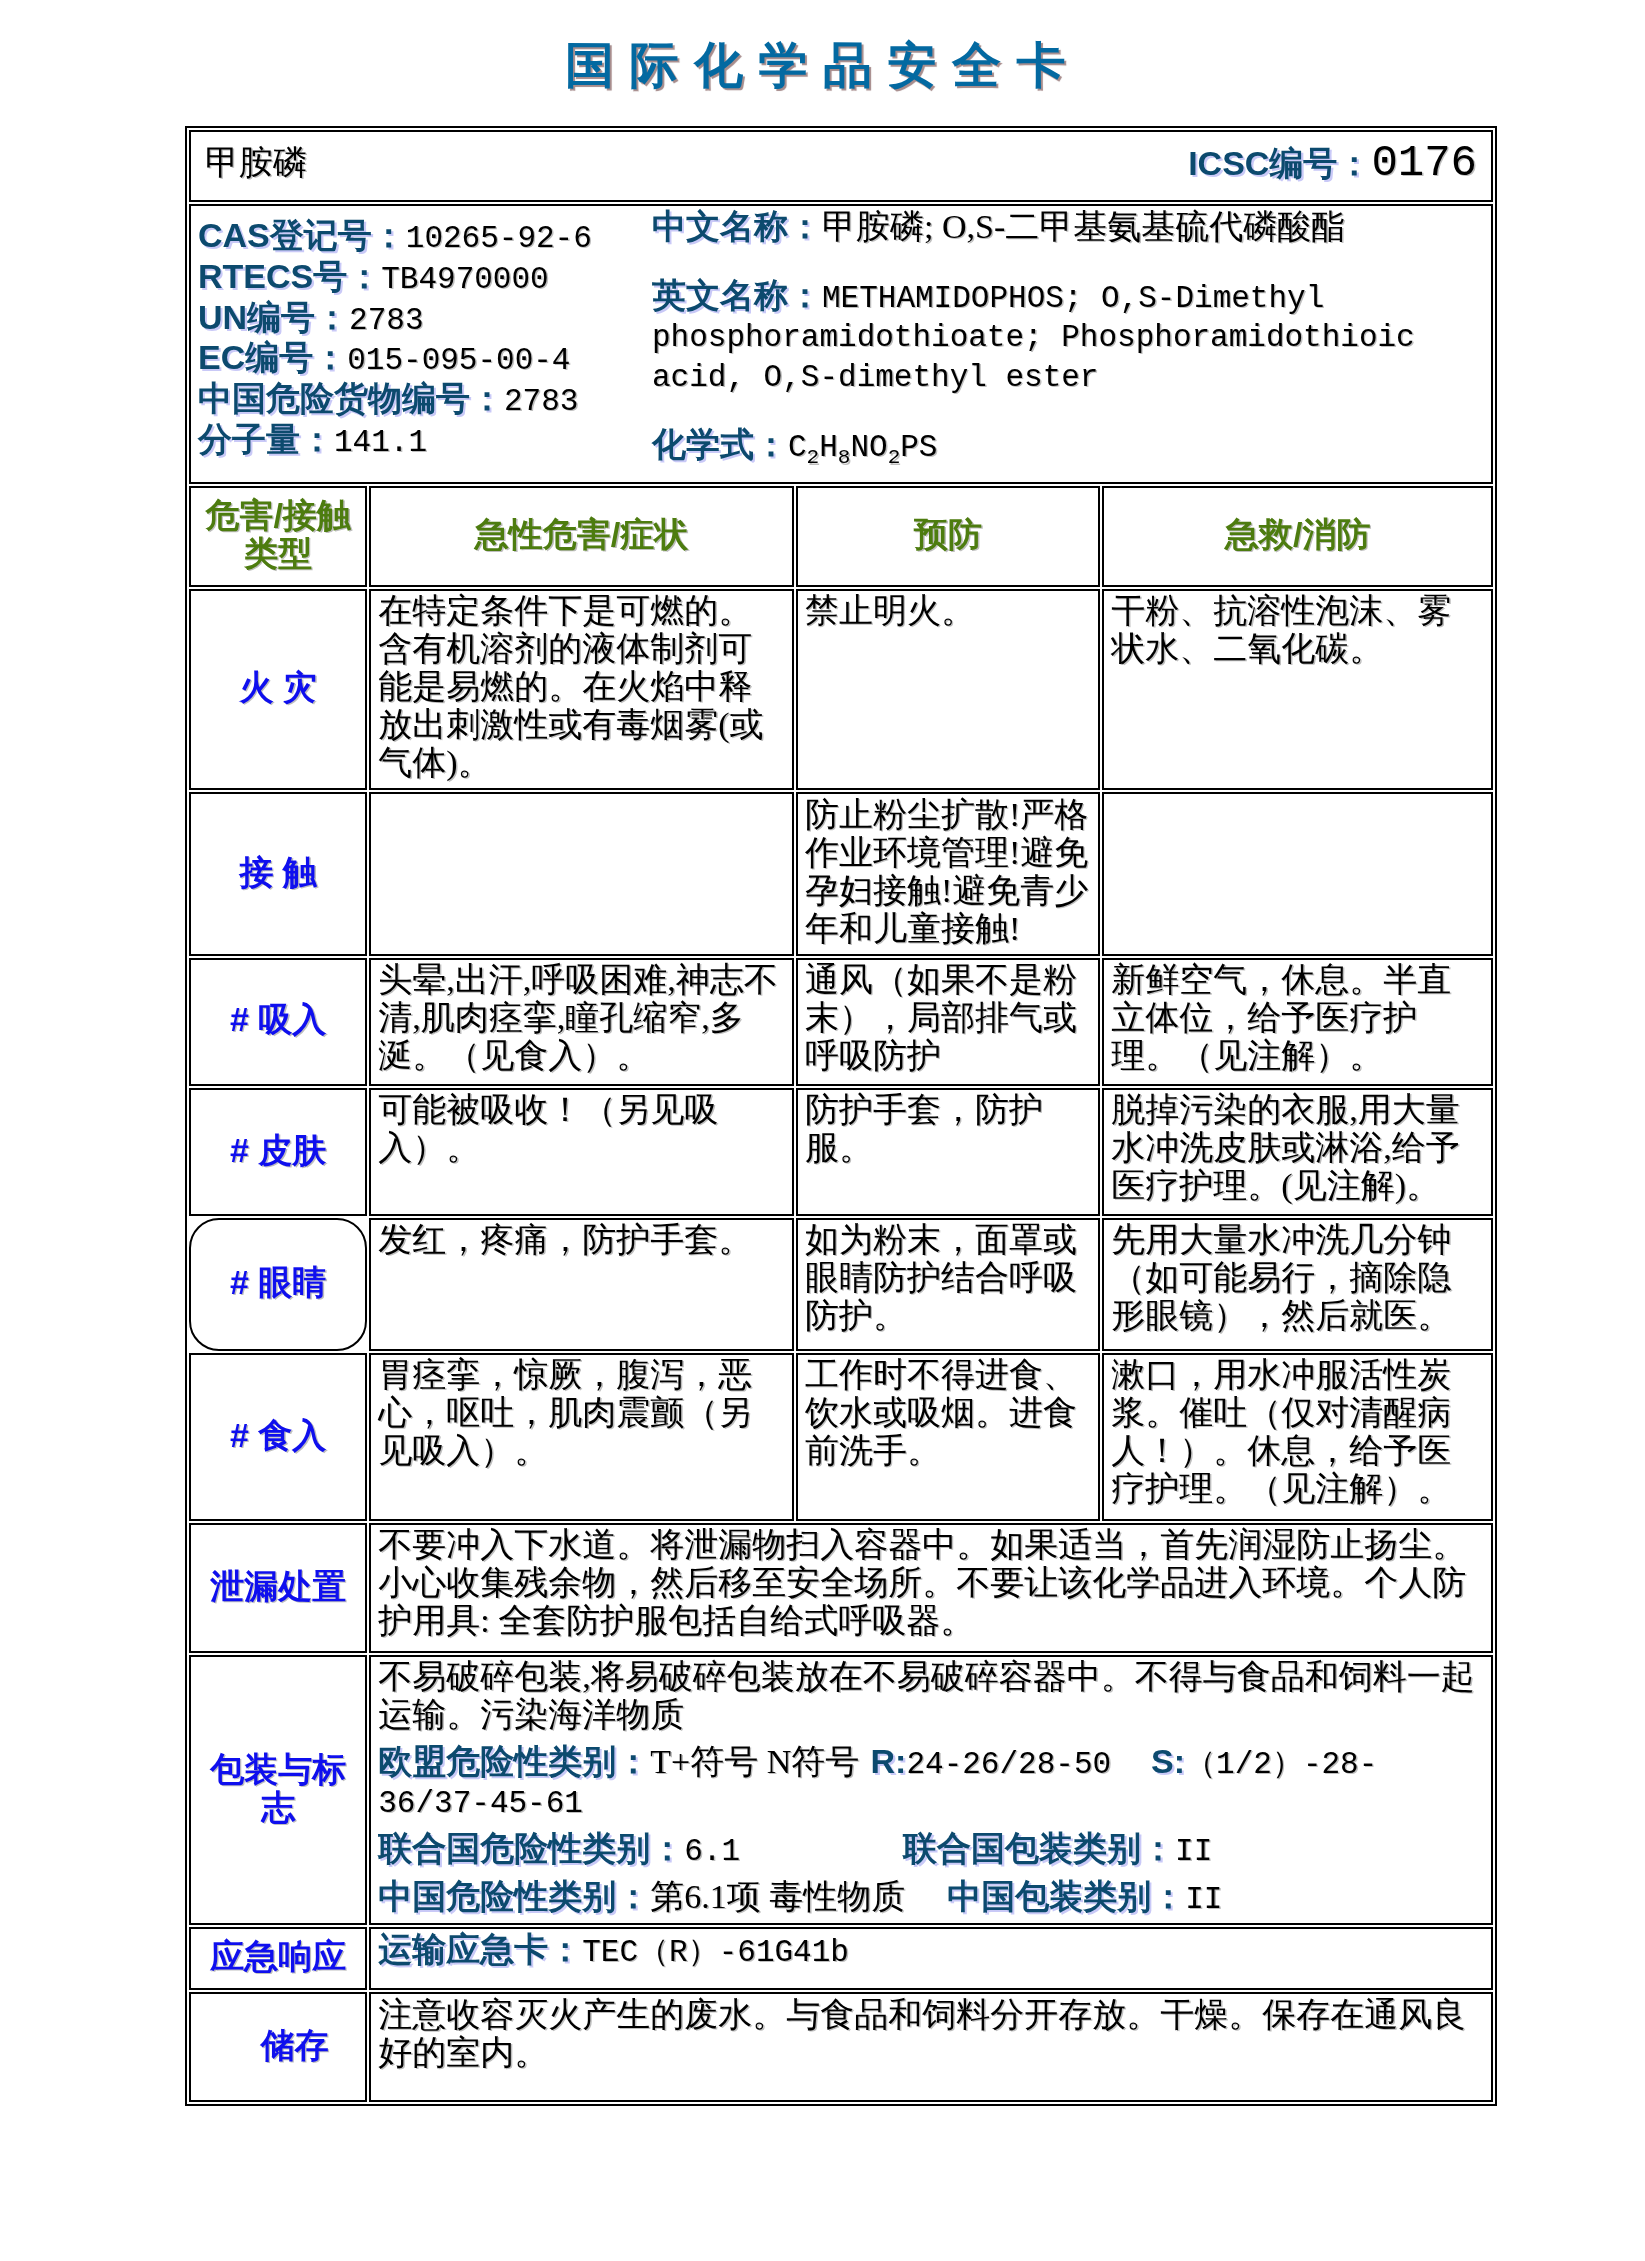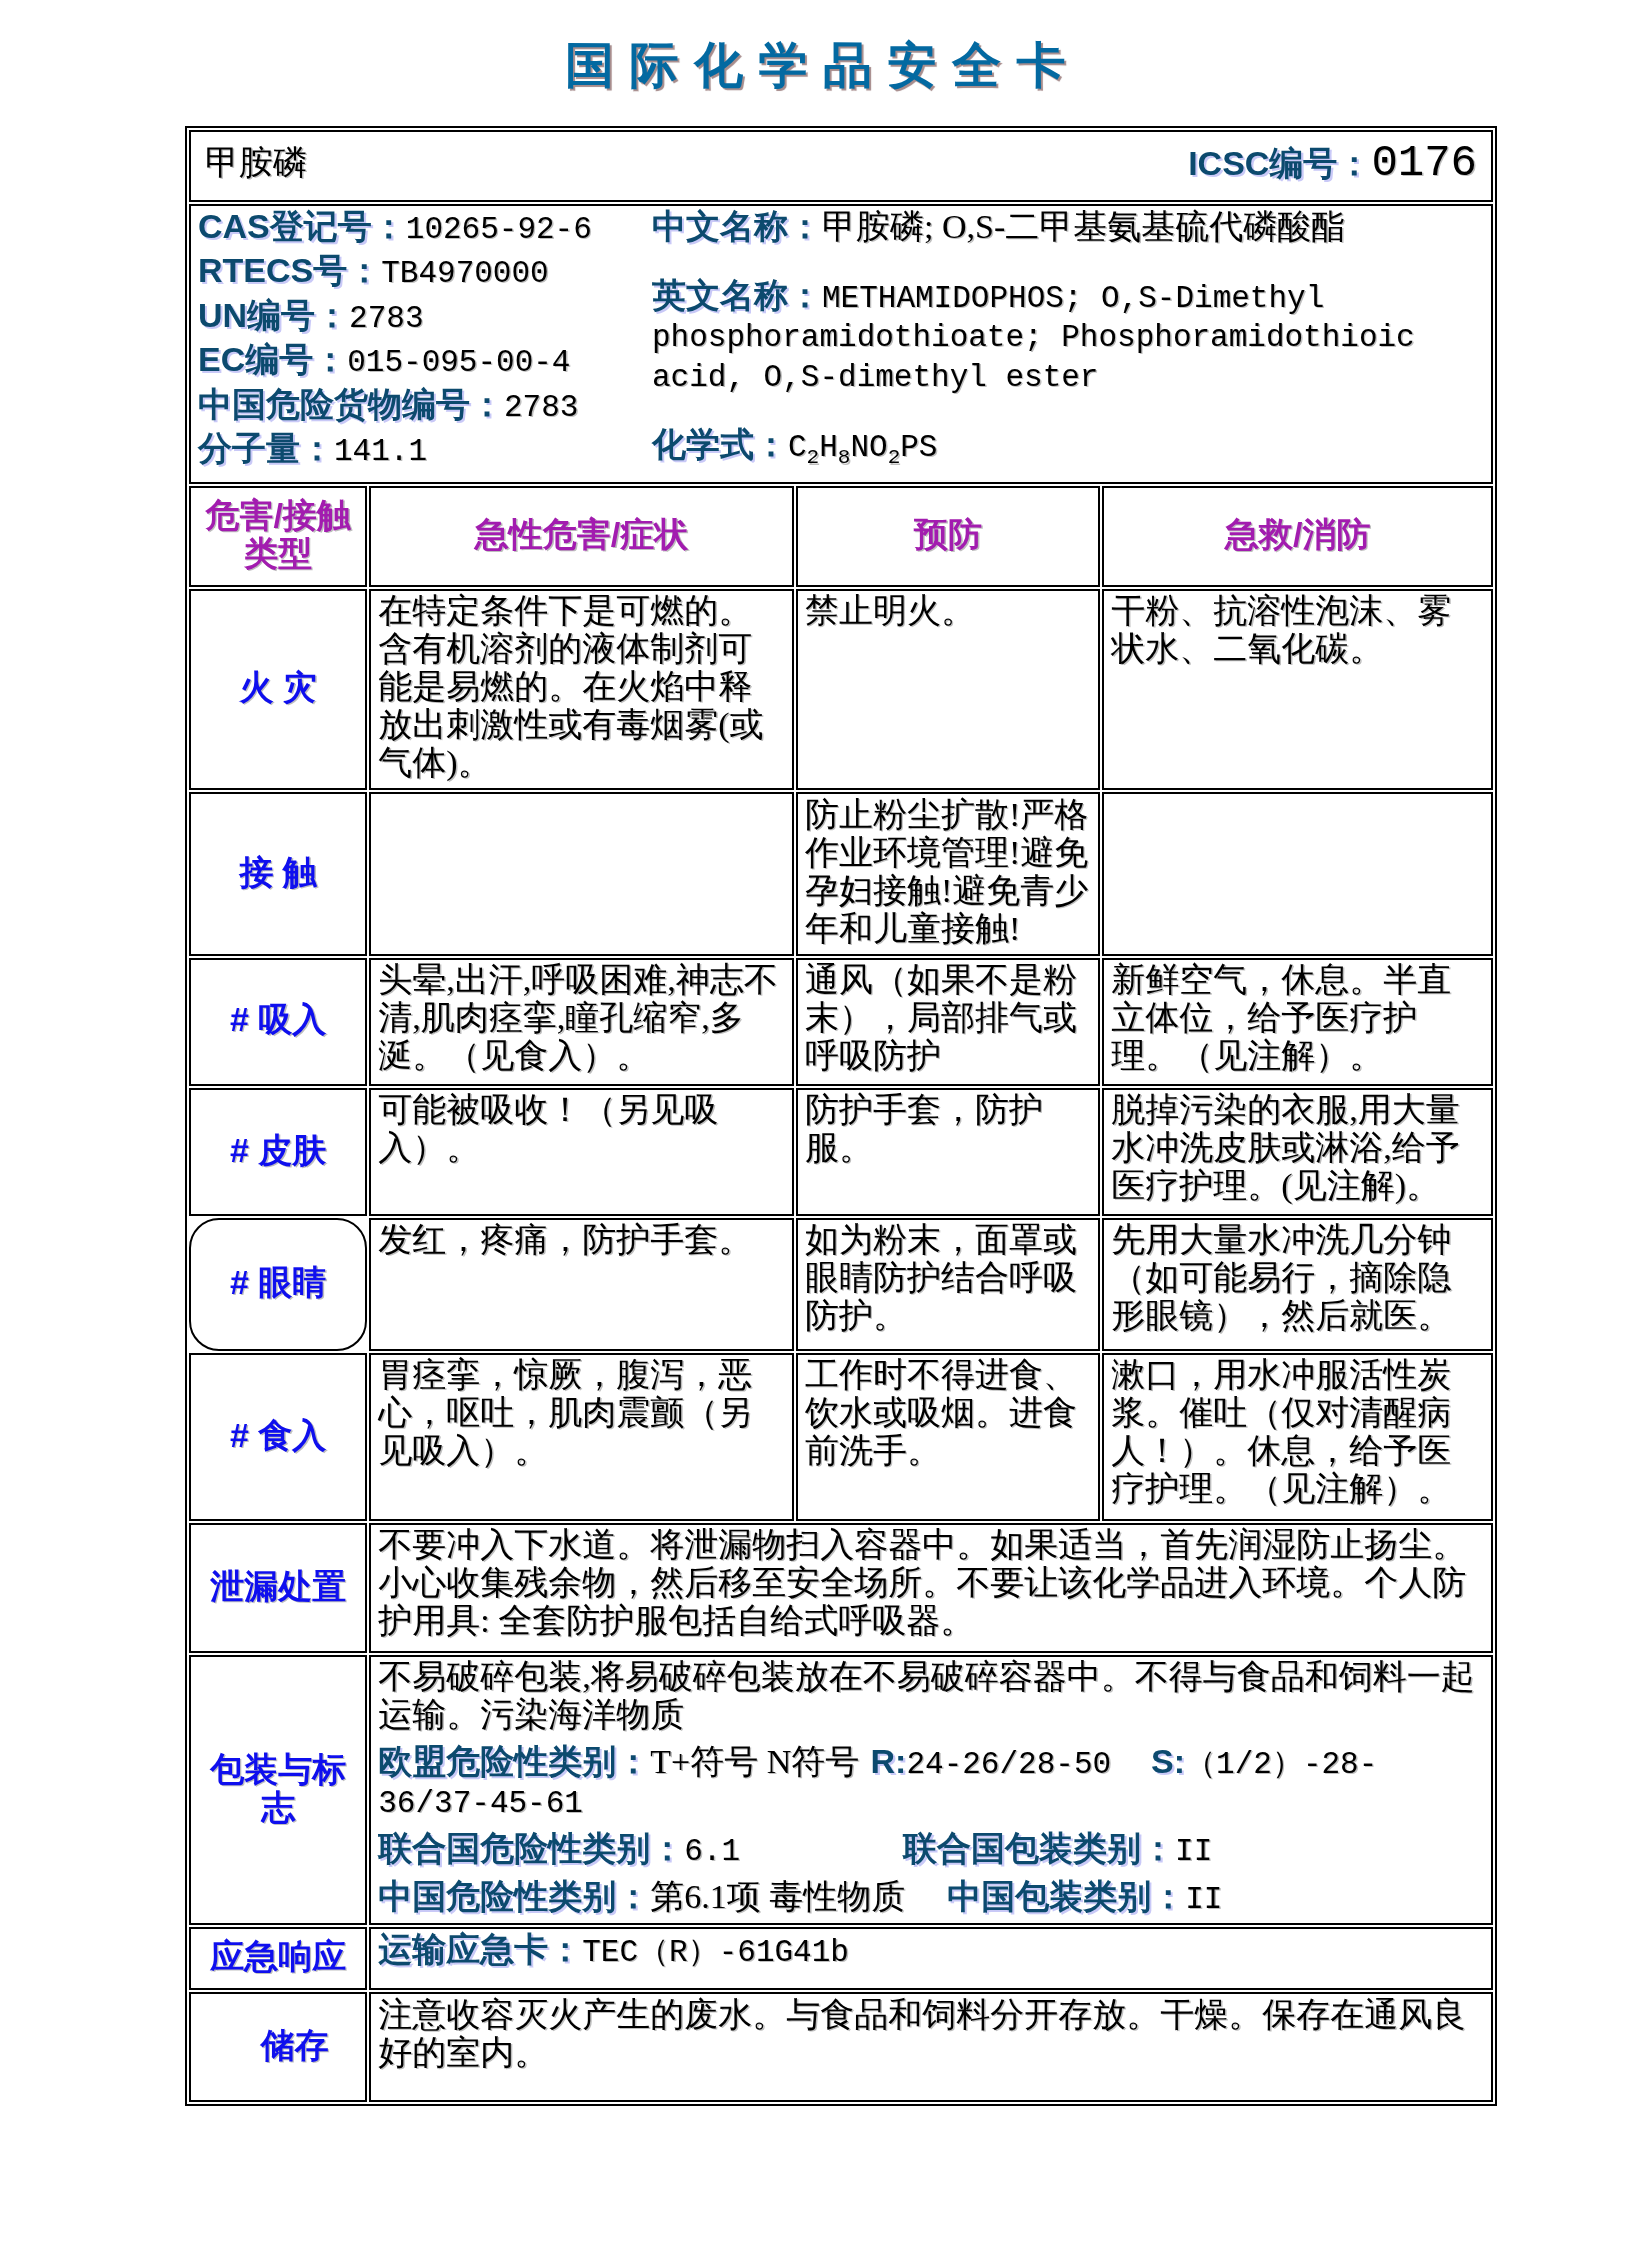--- a/index.html
+++ b/index.html
@@ -34,27 +34,27 @@
   .mono { font-family:"Liberation Mono","DejaVu Sans Mono",monospace; font-size:31px; }
   .cell-label {
     vertical-align:middle !important; text-align:center;
     font-family:"Liberation Sans","DejaVu Sans",sans-serif;
     font-weight:bold; color:#0f0fee; font-size:35px;
     text-shadow:2.1px 2.1px 0 rgba(120,120,235,.4);
   }
   td.th {
     vertical-align:middle !important; text-align:center;
     font-family:"Liberation Sans","DejaVu Sans",sans-serif;
-    font-weight:bold; color:#a21caf; font-size:35px;
+    font-weight:bold; color:#4d7c0f; font-size:35px;
     text-shadow:2.1px 2.1px 0 rgba(120,120,235,.4);
   }
   .masthead { display:flex; justify-content:space-between; align-items:center; height:100%; padding:0 7px; }
   .masthead .substance { font-size:34px; }
   .idwrap { display:flex; height:263px; }
-  .id-left { width:454px; display:flex; flex-direction:column; justify-content:space-between; }
+  .id-left { width:454px; display:flex; flex-direction:column; justify-content:center; }
   .id-right { flex:1; display:flex; flex-direction:column; justify-content:space-between; }
   sub { font-size:21px; }
   .pk-line { margin-top:7px; }
   .gap-big { margin-left:163px; }
   .gap-mid { margin-left:42px; }
   .gap-r { margin-left:11.3px; }
   .gap-s { margin-left:40px; }
 </style>
 </head>
 <body>

